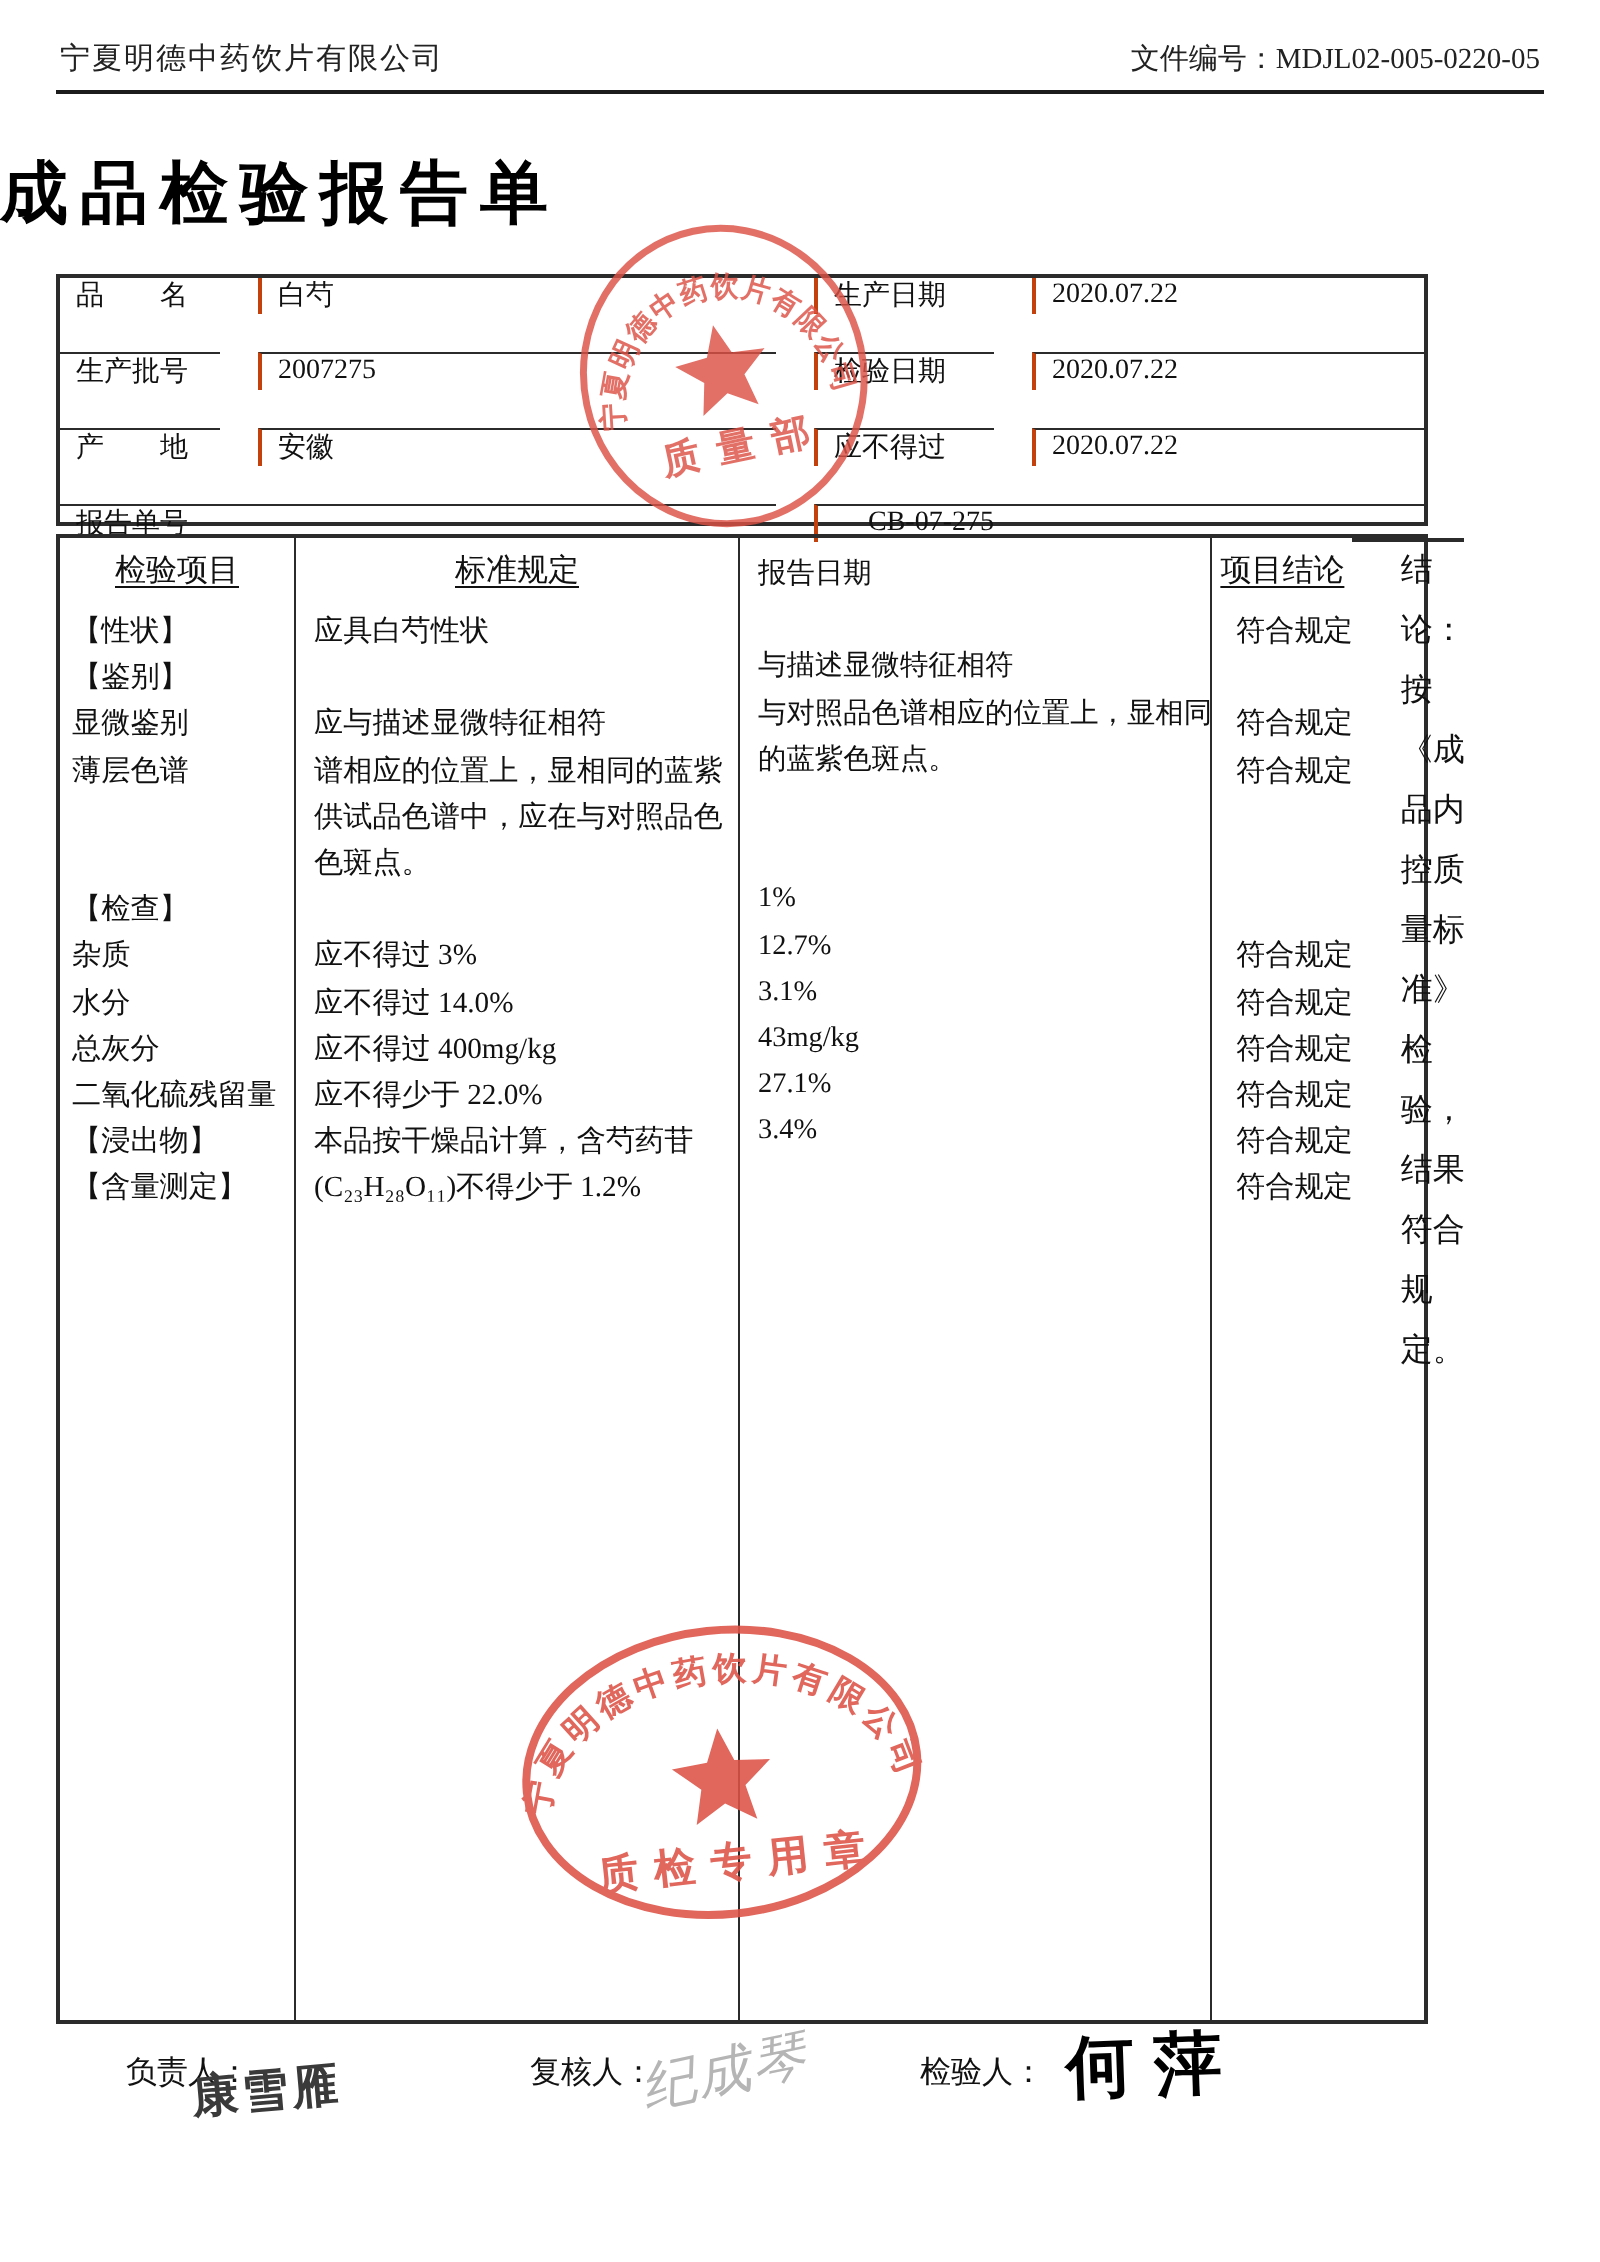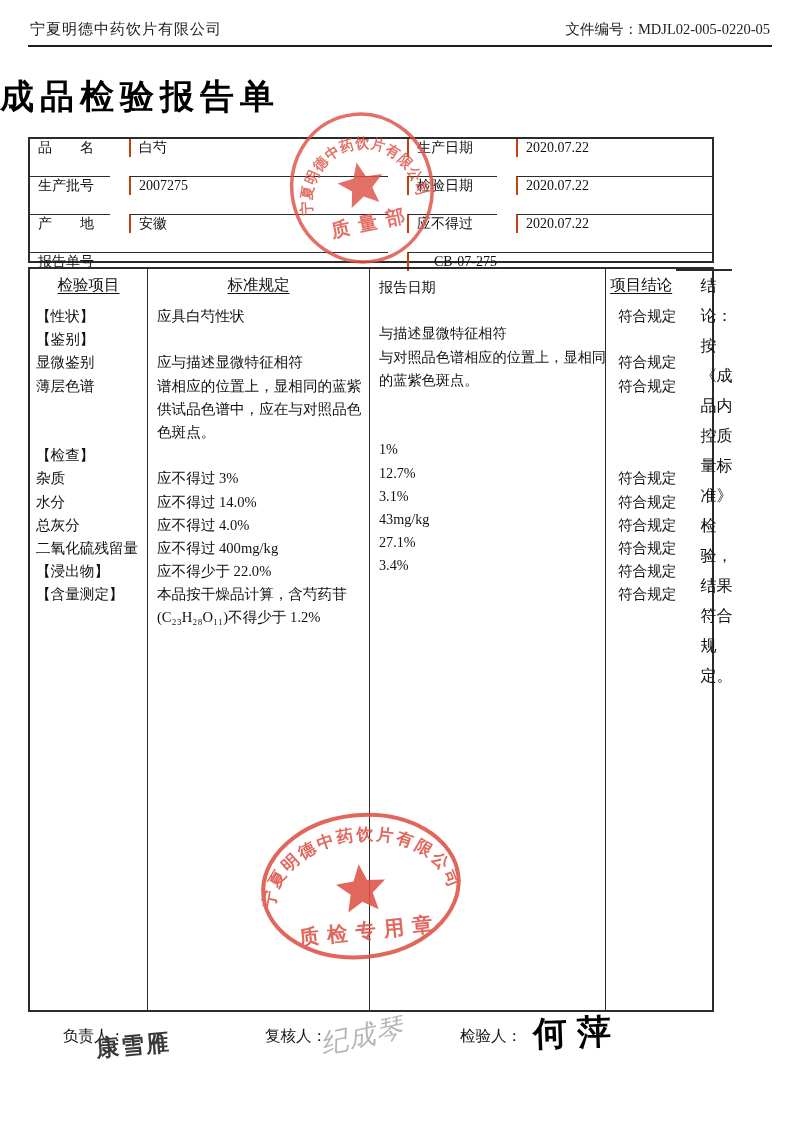--- a/index.html
+++ b/index.html
@@ -121,21 +121,20 @@
         <div class="col-lines">
             <div class="tline">应具白芍性状</div>
             <div class="tline">&nbsp;</div>
             <div class="tline">应与描述显微特征相符</div>
             <div class="tline">谱相应的位置上，显相同的蓝紫</div>
             <div class="tline">供试品色谱中，应在与对照品色</div>
             <div class="tline">色斑点。</div>
             <div class="tline">&nbsp;</div>
             <div class="tline">应不得过 3%</div>
             <div class="tline">应不得过 14.0%</div>
-            <div class="tline">应不得过 4.0%</div>
             <div class="tline">应不得过 400mg/kg</div>
             <div class="tline">应不得少于 22.0%</div>
             <div class="tline">本品按干燥品计算，含芍药苷</div>
             <div class="tline">(C₂₃H₂₈O₁₁)不得少于 1.2%</div>
           </div>
       </div>
       <div class="col col-3">
         <div class="col-lines">
             <div class="tline">报告日期</div>
             <div class="tline">&nbsp;</div>

